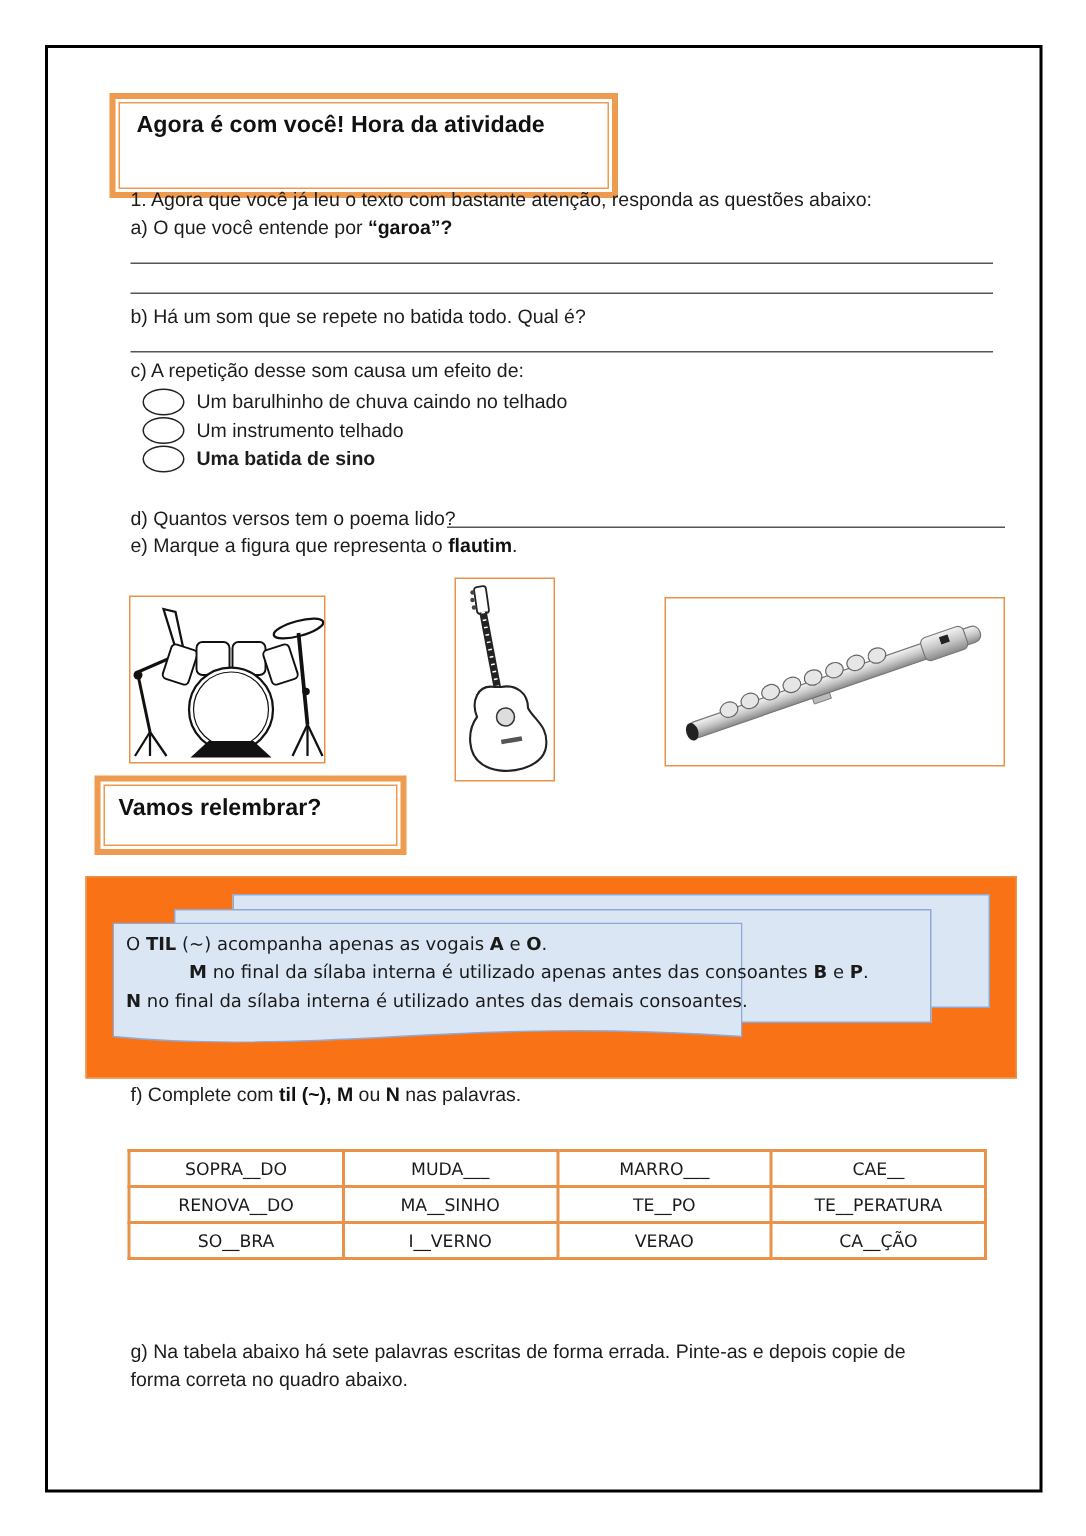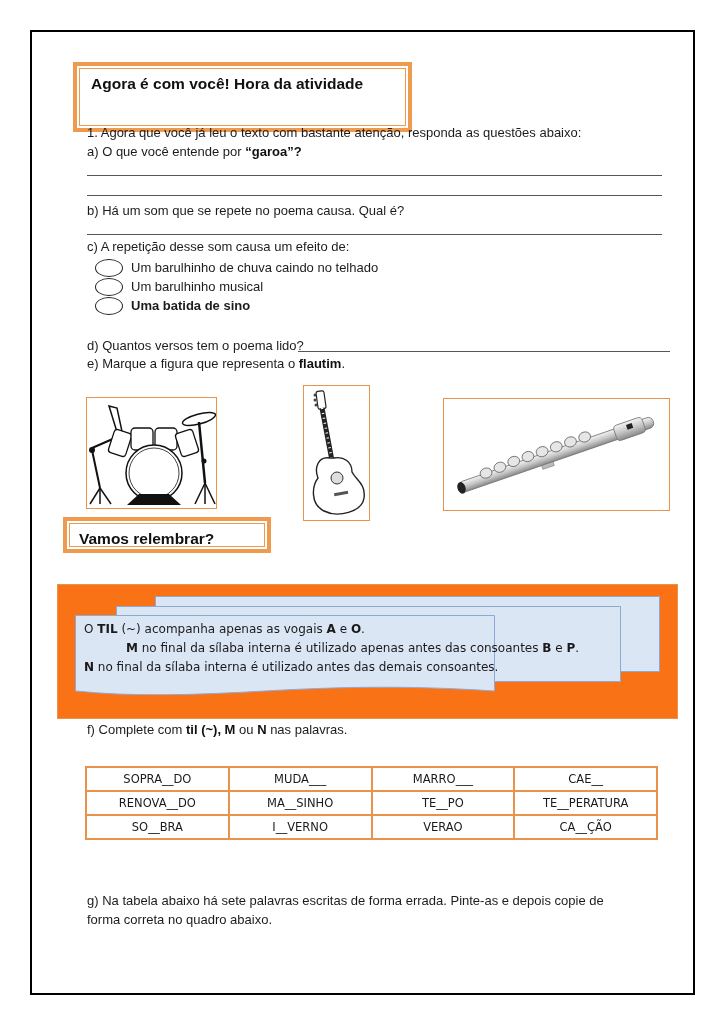--- a/index.html
+++ b/index.html
@@ -75,29 +75,29 @@
   <div class="title" style="left:14px; top:9px;">Agora é com você! Hora da atividade</div>
 </div>
 
 <div class="text" style="left:87px; top:125px;">1. Agora que você já leu o texto com bastante atenção, responda as questões abaixo:</div>
 <div class="text" style="left:87px; top:144px;">
   <span>a) O que você entende por </span><b>“garoa”?</b>
 </div>
 <div class="answer-line" style="left:87px; top:175px; width:575px;"></div>
 <div class="answer-line" style="left:87px; top:195px; width:575px;"></div>
 
-<div class="text" style="left:87px; top:203px;">b) Há um som que se repete no poema causa. Qual é?</div>
+<div class="text" style="left:87px; top:203px;">b) Há um som que se repete no batida todo. Qual é?</div>
 <div class="answer-line" style="left:87px; top:234px; width:575px;"></div>
 
 <div class="text" style="left:87px; top:239px;">c) A repetição desse som causa um efeito de:</div>
 <div class="option-circle" style="left:95px; top:259px;"></div>
 <div class="option-circle" style="left:95px; top:278px;"></div>
 <div class="option-circle" style="left:95px; top:297px;"></div>
 <div class="text" style="left:131px; top:260px;">Um barulhinho de chuva caindo no telhado</div>
-<div class="text" style="left:131px; top:279px;">Um barulhinho musical</div>
+<div class="text" style="left:131px; top:279px;">Um instrumento telhado</div>
 <div class="text" style="left:131px; top:298px;font-weight:bold;">Uma batida de sino</div>
 
 <div class="text" style="left:87px; top:338px;">d) Quantos versos tem o poema lido?</div>
 <div class="answer-line" style="left:298px; top:351px; width:372px;"></div>
 
 <div class="text" style="left:87px; top:356px;">
   <span>e) Marque a figura que representa o </span><b>flautim</b><span>.</span>
 </div>
 
 <div class="img-frame" style="left:86px; top:397px; width:131px; height:112px;">
@@ -166,21 +166,21 @@
         <ellipse cx="100" cy="48" rx="6" ry="5"></ellipse>
         <ellipse cx="115" cy="48" rx="6" ry="5"></ellipse>
         <ellipse cx="130" cy="48" rx="6" ry="5"></ellipse>
         <ellipse cx="145" cy="48" rx="6" ry="5"></ellipse>
       </g>
       <rect x="95" y="61" width="12" height="4" fill="#bbb" stroke="#666" stroke-width="0.5"></rect>
     </g>
   </svg>
 </div>
 
-<div class="heading-box" style="left:63px; top:517px; width:208px; height:36px;">
+<div class="heading-box" style="left:63px; top:517px; width:208px; height:53px;">
   <div class="inner"></div>
   <div class="title" style="left:12px; top:9px;">Vamos relembrar?</div>
 </div>
 
 <div class="callout-outer">
   <div class="sheet" style="left:97px; top:11px; width:505px; height:76px;"></div>
   <div class="sheet" style="left:58px; top:21px; width:505px; height:76px;"></div>
   <svg style="position:absolute; left:17px; top:30px;" width="420" height="80" viewBox="0 0 420 80">
     <path d="M0.5 0.5 H419.5 V76 C330 70 260 72 190 76 C120 80 60 82 0.5 76 Z" fill="#dbe6f5" stroke="#8fa9d4" stroke-width="1"></path>
   </svg>

